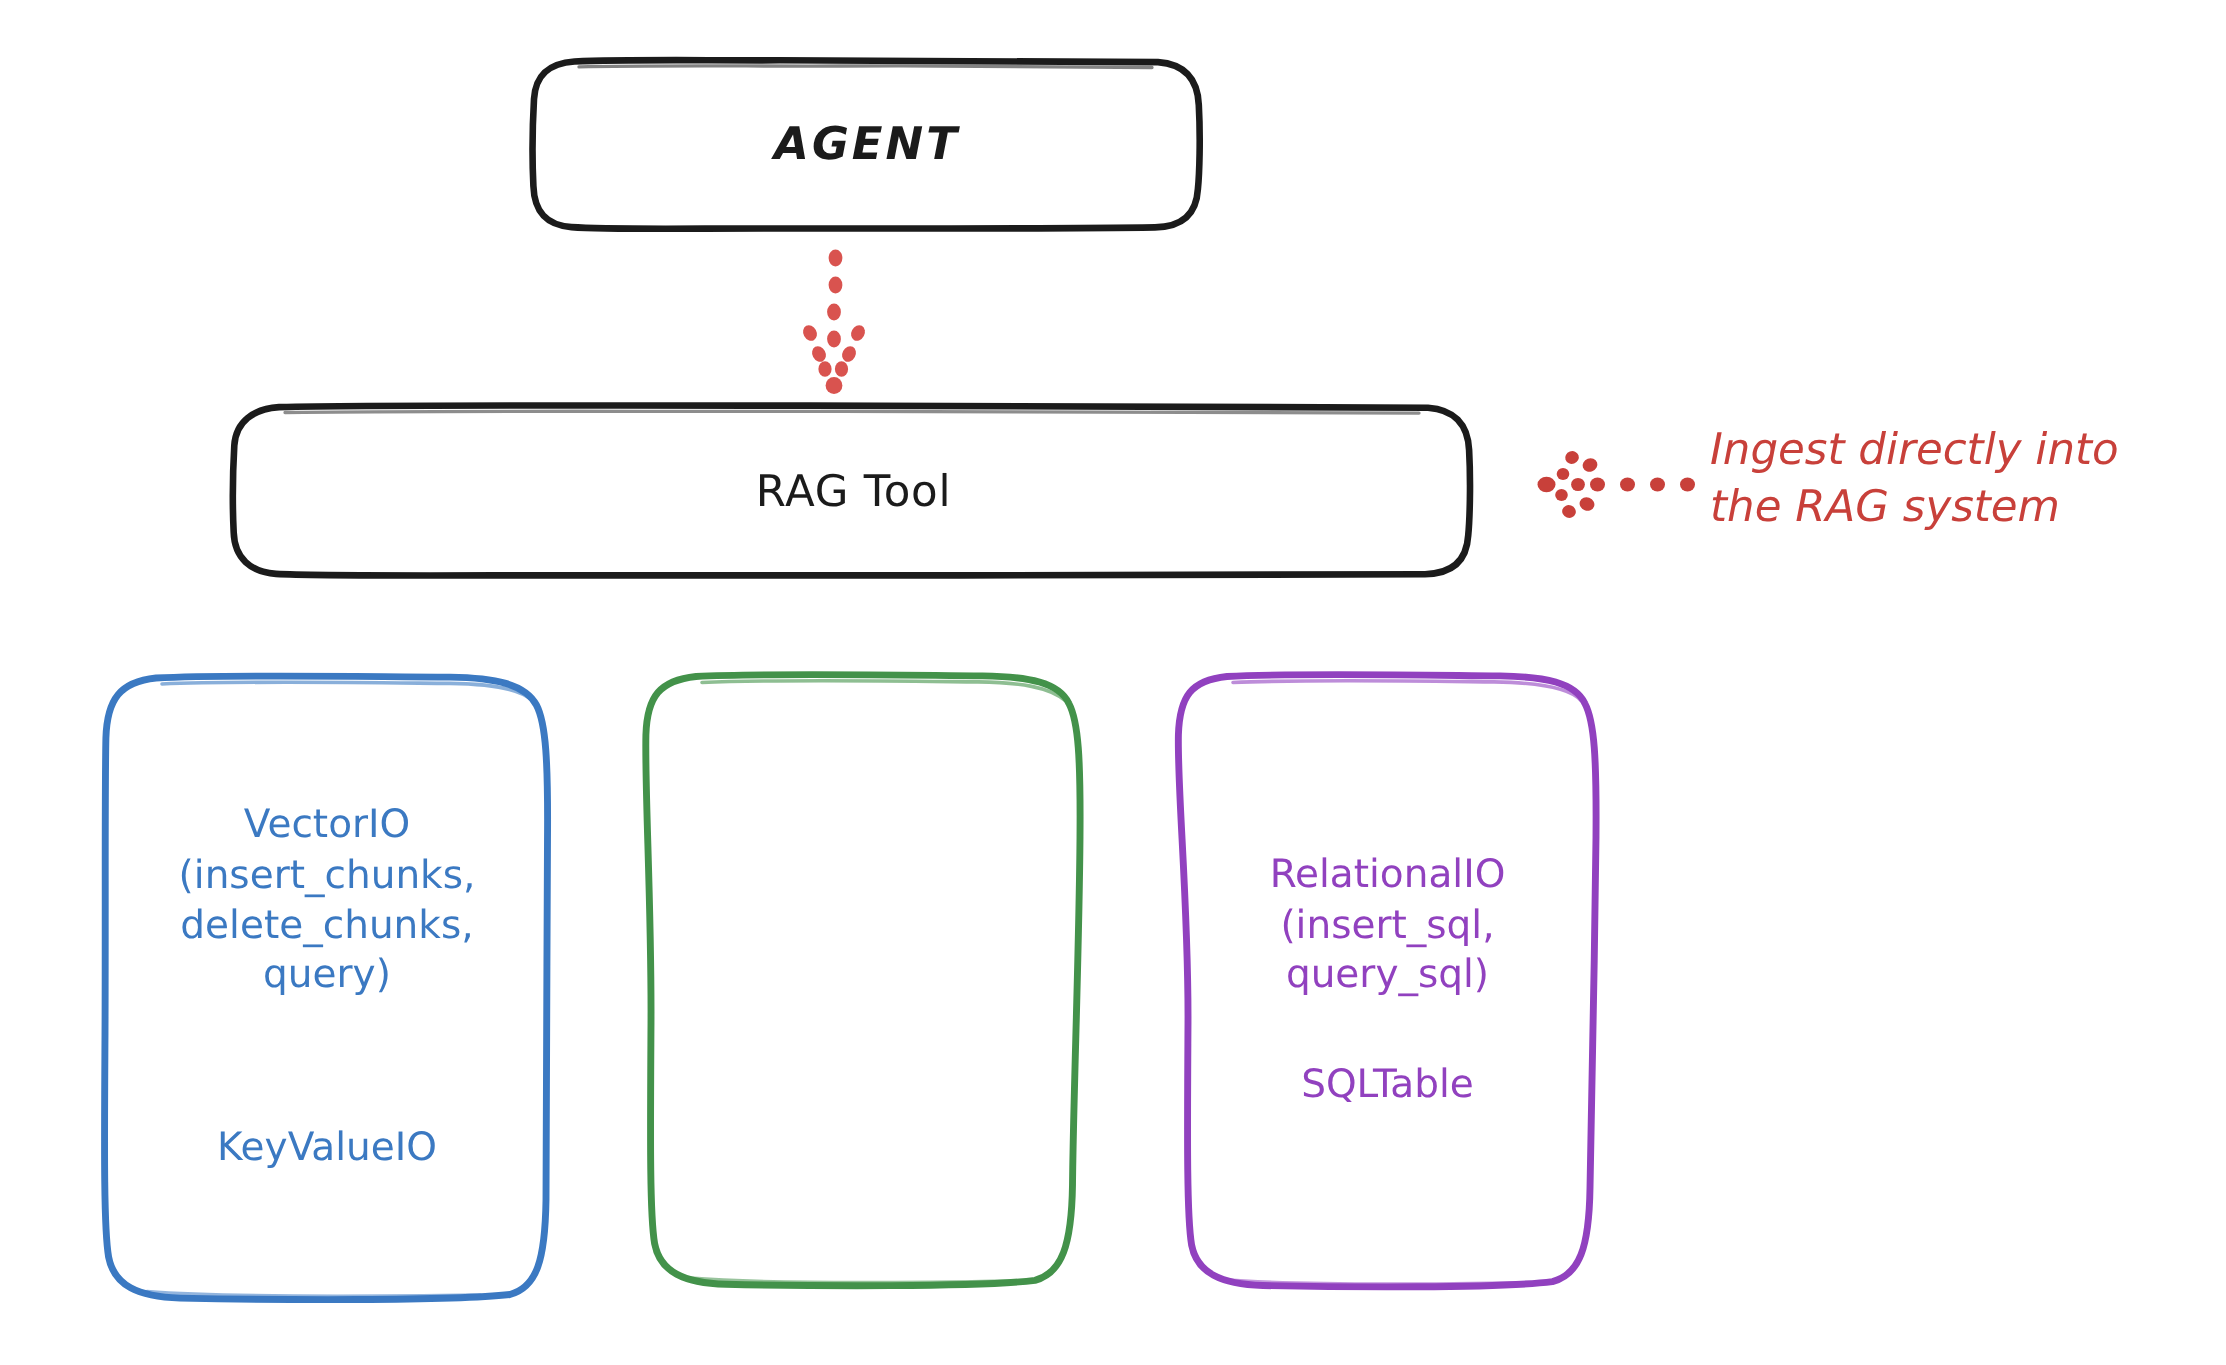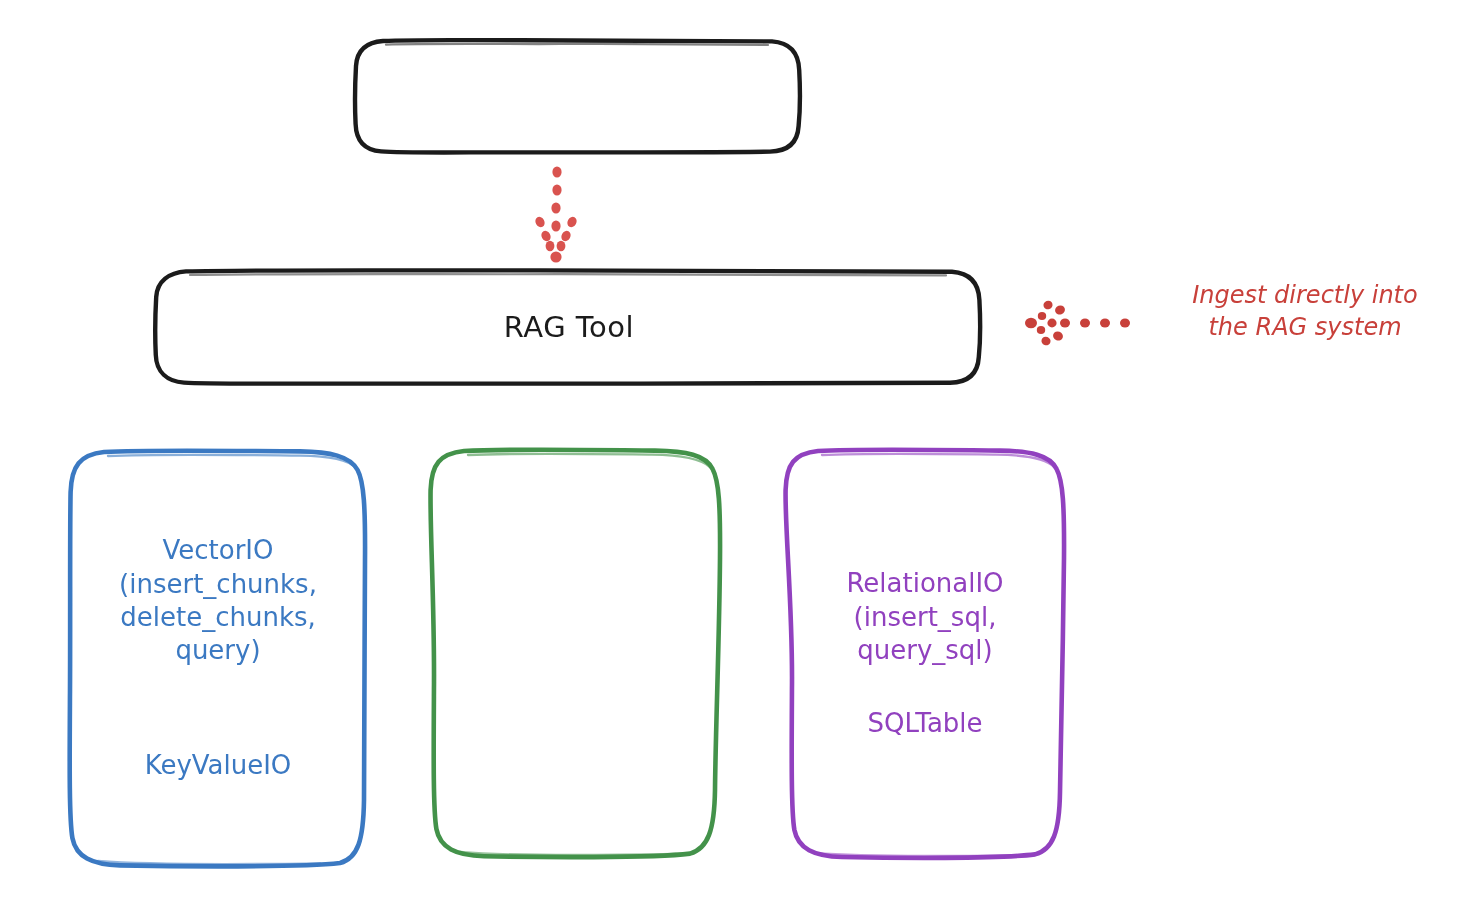--- a/index.html
+++ b/index.html
@@ -75,23 +75,23 @@
 
   .c-blue   { color: #3b79c2; }
   .c-green  { color: #43924a; }
   .c-purple { color: #9141bf; }
 
   
   .annotation {
     position: absolute;
     color: #c8403a;
     font-family: "DejaVu Sans", sans-serif;
-    font-size: 24px;
+    font-size: 29px;
     line-height: 1.32;
-    text-align: center;
+    text-align: left;
     white-space: pre-line;
     font-style: italic;
   }
 </style>
 </head>
 <body>
 
 <div id="diagram-root">
 
   <svg class="sketch-svg" viewBox="0 0 1484 910" aria-hidden="true">
@@ -175,20 +175,23 @@
                C1063,481 1064.4,506 1064,558 C1063.4,636 1060.6,732 1060,792
                C1059.4,832 1053,849.6 1035,854.4 C998,859 896,858.2 842,857
                C814,856.2 798,848.6 794.4,830 C791,810 791.6,752 792,682
                C792.4,604 784.8,528 785.6,490 C786.4,464 794,453.6 818,451 Z" fill="#ffffff" stroke="#9141bf" stroke-width="4.6" stroke-linecap="round" stroke-linejoin="round"></path>
       <path d="M822,455 C872,452.8 944,454 996,454.6 C1024,455 1046,458 1054,467" fill="none" stroke="#9141bf" stroke-width="2.4" stroke-linecap="round" opacity="0.6"></path>
       <path d="M814,853 C864,857 950,856.4 1024,855" fill="none" stroke="#9141bf" stroke-width="2.4" stroke-linecap="round" opacity="0.55"></path>
     </g>
 
   </svg>
 
+  <div class="node-text" style="left:355px; top:40px; width:446px; height:113px;">
+    <span class="agent-label">AGENT</span>
+  </div>
 
   <div class="node-text" style="left:156px; top:270px; width:826px; height:114px;">
     <span class="ragtool-label">RAG Tool</span>
   </div>
 
   <div class="node-text" style="left:70px; top:450px; width:296px; height:417px;gap:42px;">
     <span class="store-title c-blue">VectorIO
 (insert_chunks,
 delete_chunks,
 query)</span>

